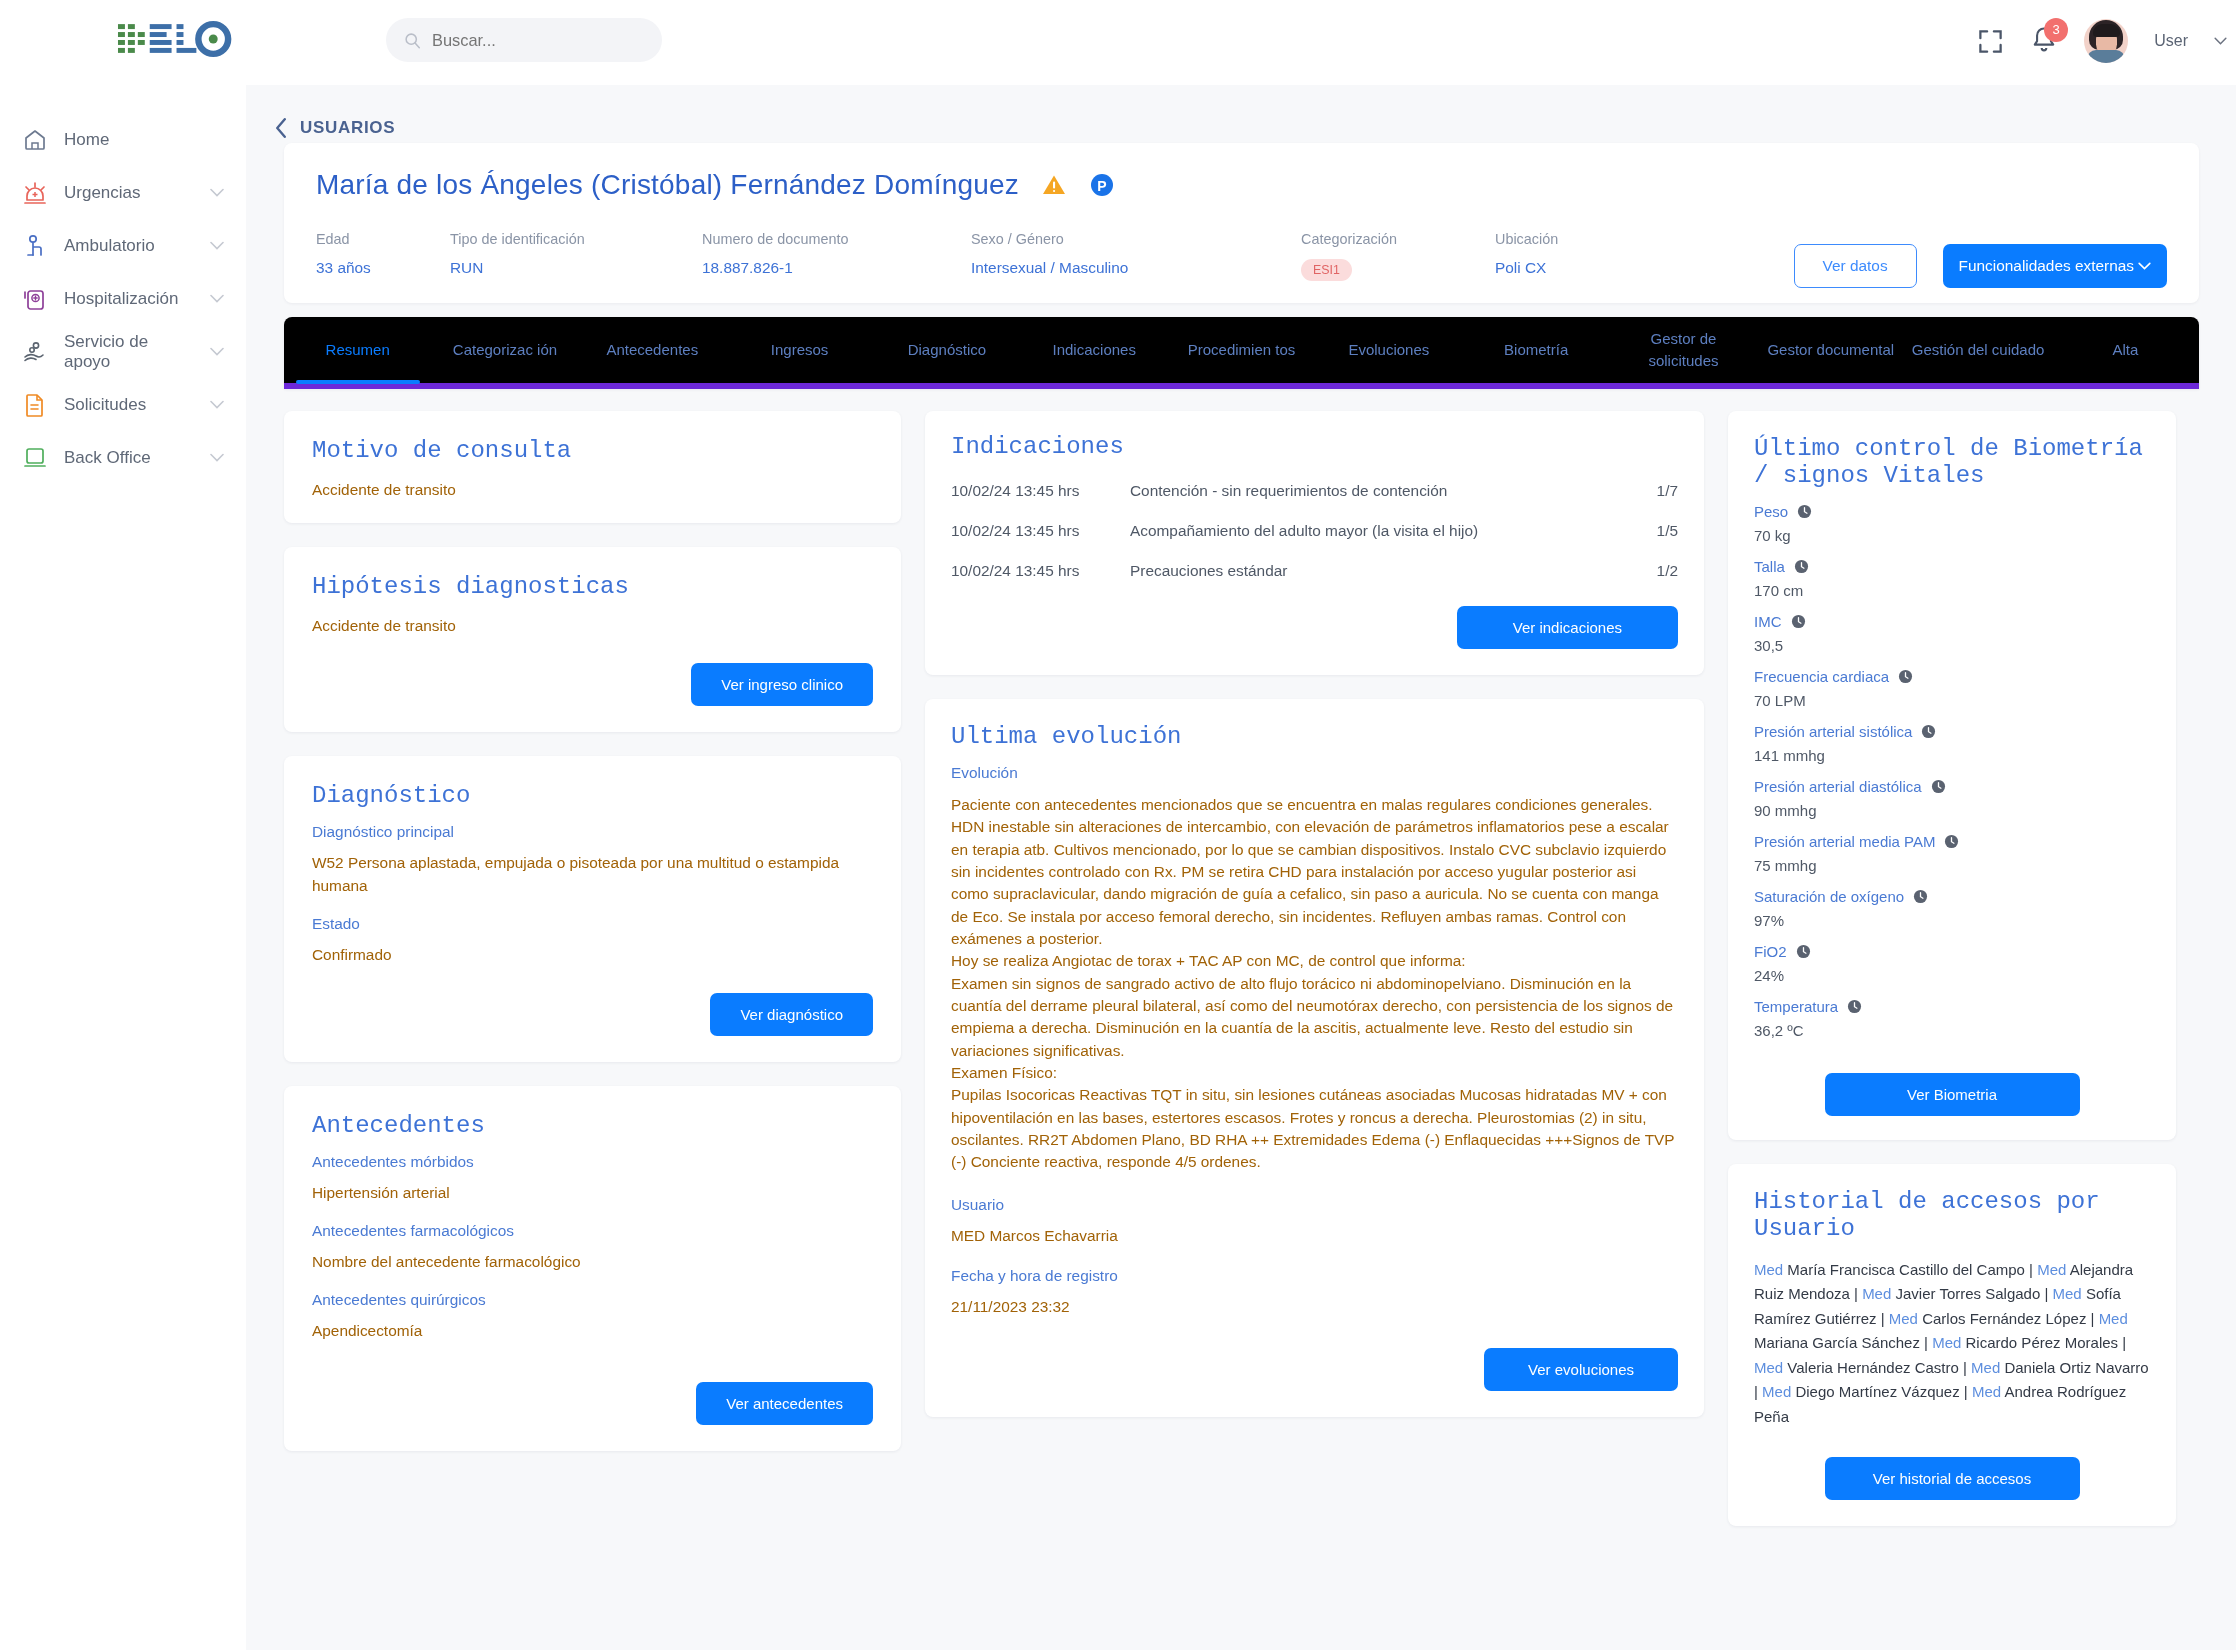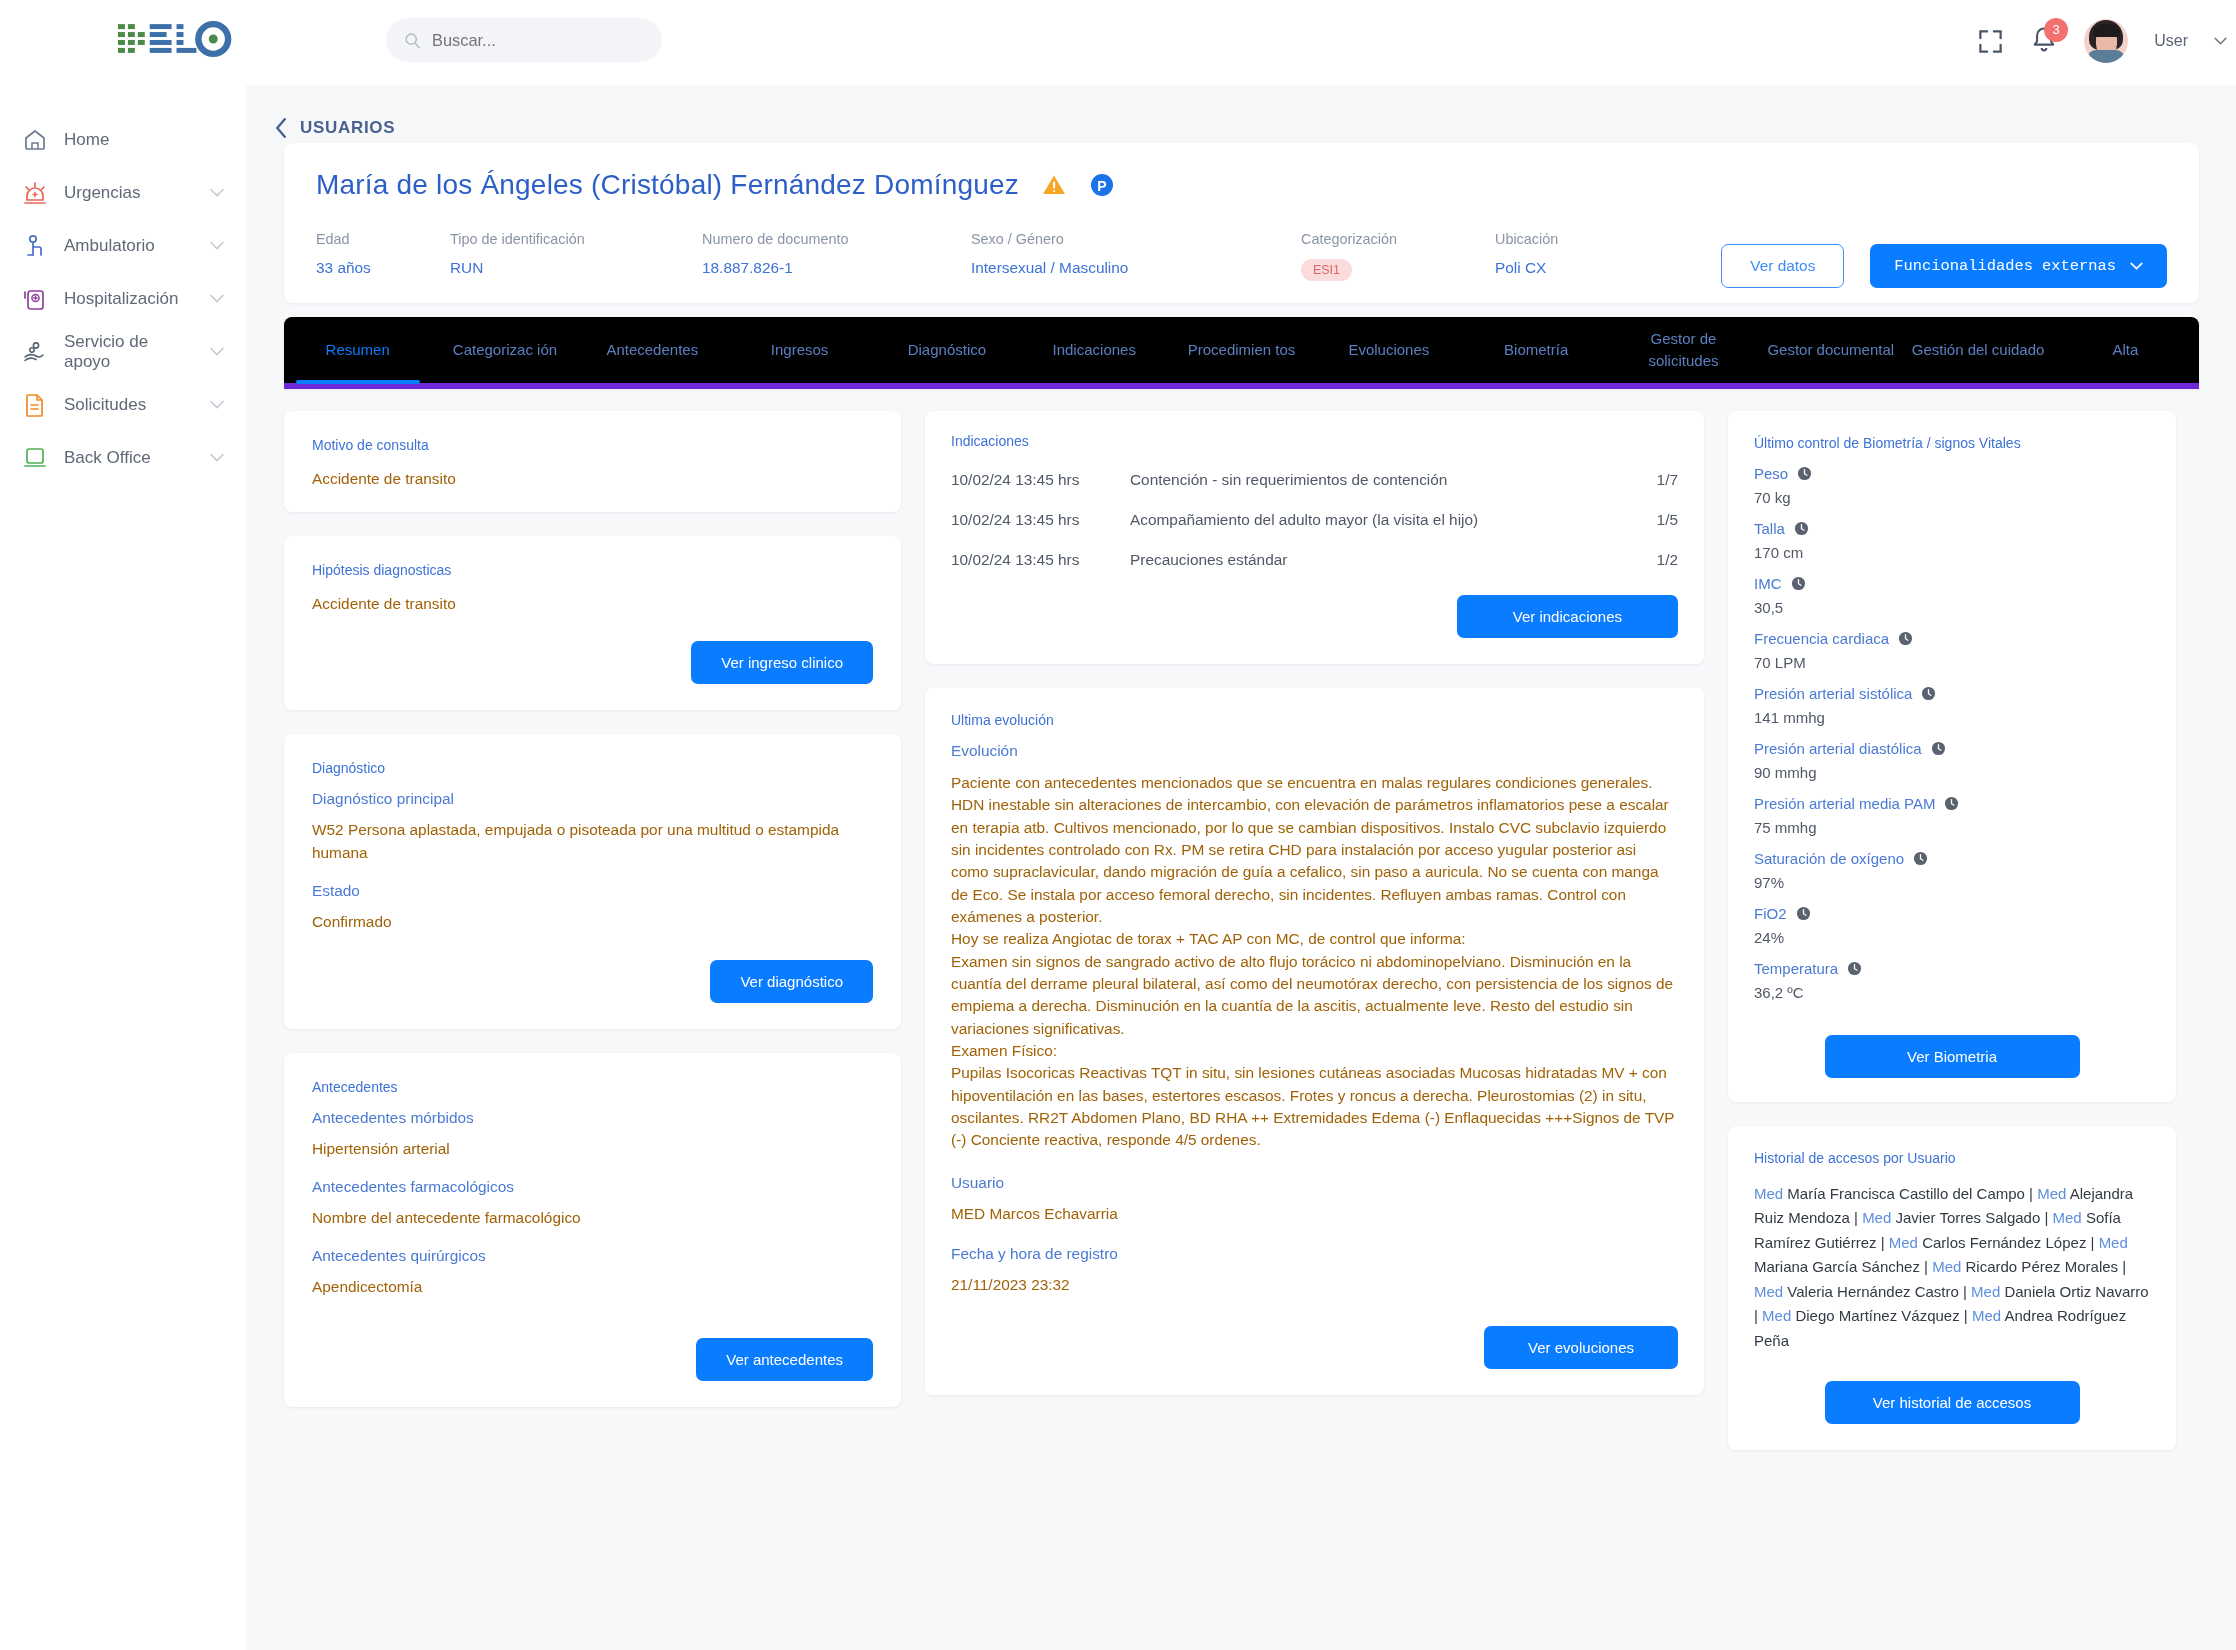--- a/index.html
+++ b/index.html
@@ -96,22 +96,22 @@
     font-size:12.4px; padding:4px 12px; border-radius:11px; font-weight:500;
   }
   .pt-actions { position:absolute; right:32px; top:101px; display:flex; gap:26px; align-items:center; }
   .btn-outline {
     border:1.4px solid #3d8bfd; color:#3d8bfd; background:#fff;
     border-radius:7px; font-size:15.4px; padding:12px 28px; cursor:pointer;
     font-family:"Liberation Sans", sans-serif;
   }
   .btn-primary {
     background:#0a7cff; color:#fff; border:none; border-radius:7px;
-    font-size:15.4px; padding:13px 24px; cursor:pointer; display:flex;
-    align-items:center; gap:14px; font-family:Liberation Mono, monospace;
+    font-size:15.4px; padding:13px 16px; cursor:pointer; display:flex;
+    align-items:center; gap:4px; font-family:Liberation Sans, sans-serif;
   }
   .btn-primary .chev2 { width:13px; height:8px; }
 
   
   .tabs-wrap {
     margin:14px 38px 0 38px; background:#000000; border-radius:8px 8px 0 0;
     display:flex; align-items:stretch; height:72px;
     box-shadow:0 1px 3px rgba(30,40,70,.06);
     border-bottom:6px solid #6d28d9; position:relative;
   }
@@ -131,21 +131,21 @@
     display:flex; gap:24px; margin:22px 38px 0 38px; align-items:flex-start;
   }
   .col-left { width:617px; display:flex; flex-direction:column; gap:24px; }
   .col-mid  { width:779px; display:flex; flex-direction:column; gap:24px; }
   .col-right{ width:448px; display:flex; flex-direction:column; gap:24px; }
 
   .card {
     background:#fff; border-radius:8px; box-shadow:0 1px 3px rgba(30,40,70,.07);
     padding:26px 28px 26px 28px; position:relative;
   }
-  .card-title { font-size:14px; color:#3d72d6; margin-bottom:14px; }
+  .card-title { font-size:24px; color:#3d72d6; margin-bottom:14px;font-family:Liberation Mono, monospace; }
   .sub-label { font-size:15.4px; color:#4a7ad3; margin-top:18px; margin-bottom:10px; }
   .body-text { font-size:15.4px; color:#a16207; line-height:1.5; }
   .card-btn-row { display:flex; justify-content:flex-end; margin-top:26px; }
   .btn-blue {
     background:#0a7cff; color:#fff; border:none; border-radius:7px;
     font-size:15px; padding:13px 30px; cursor:pointer;
     font-family:"Liberation Sans", sans-serif;
   }
 
   

